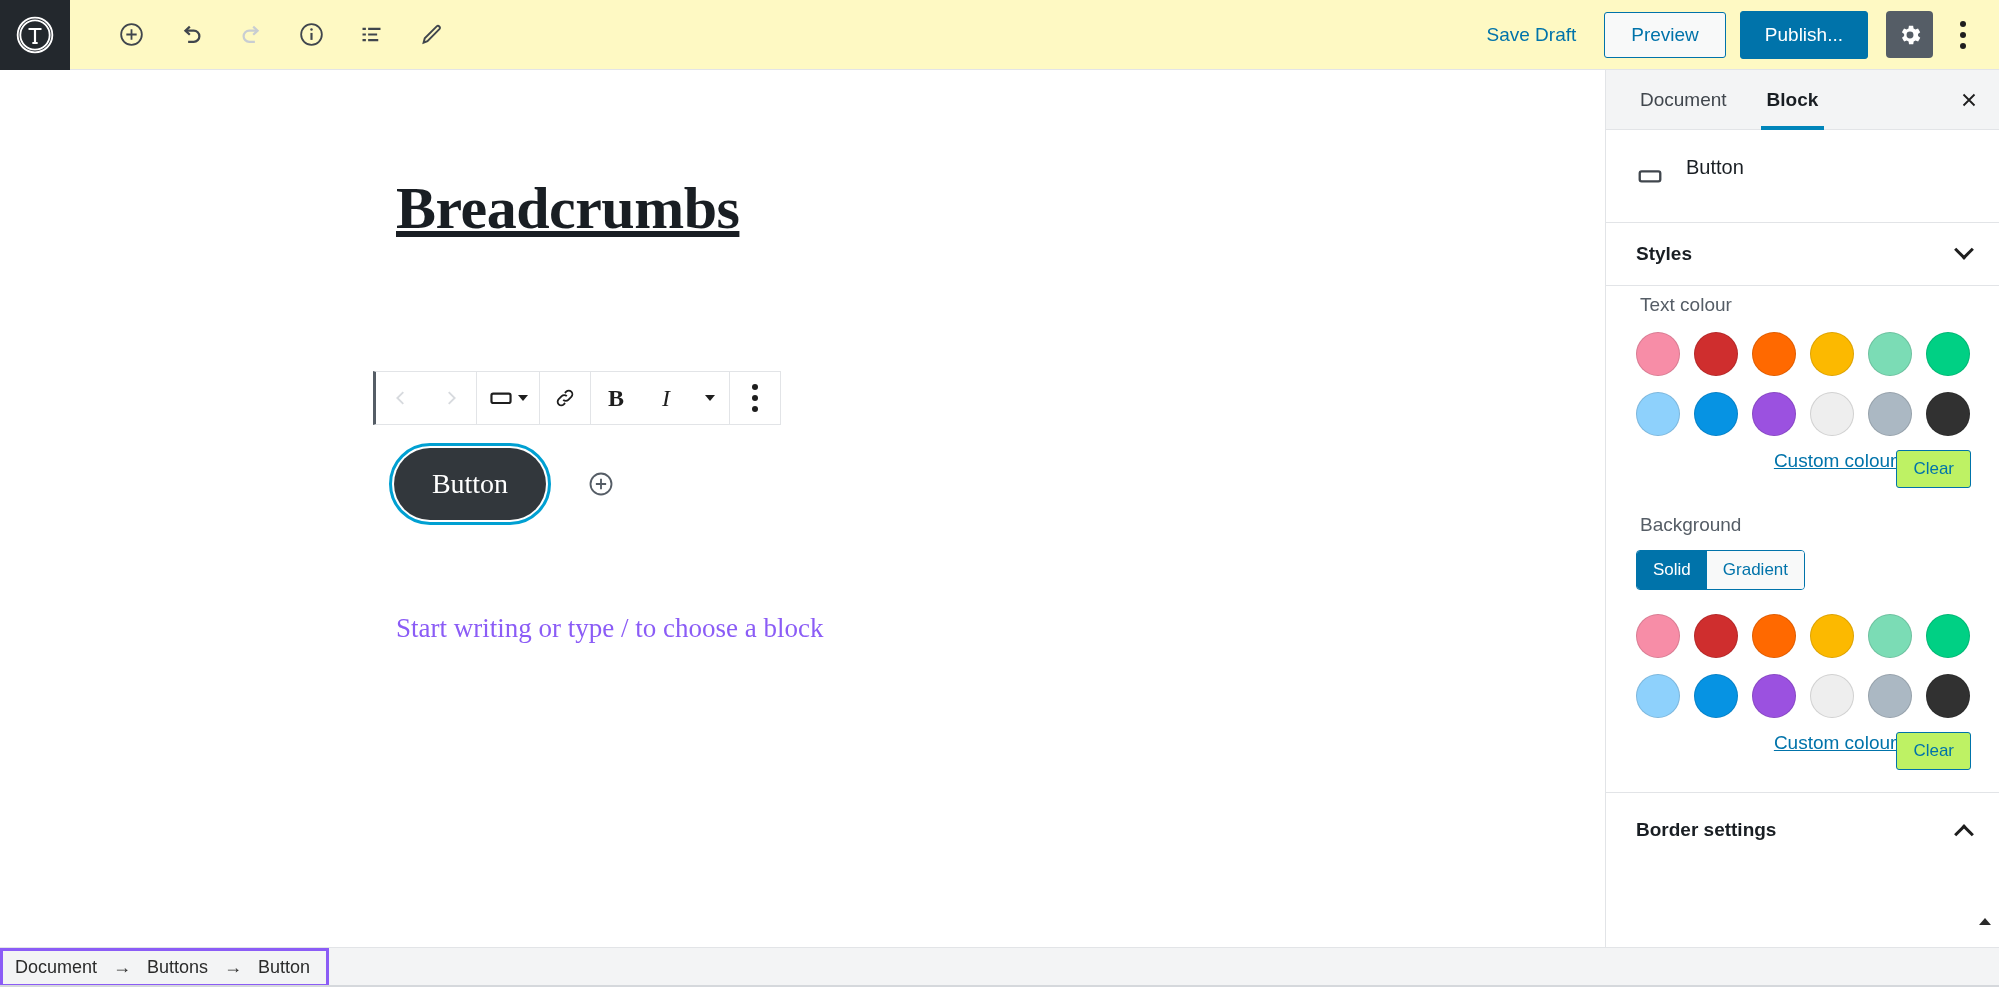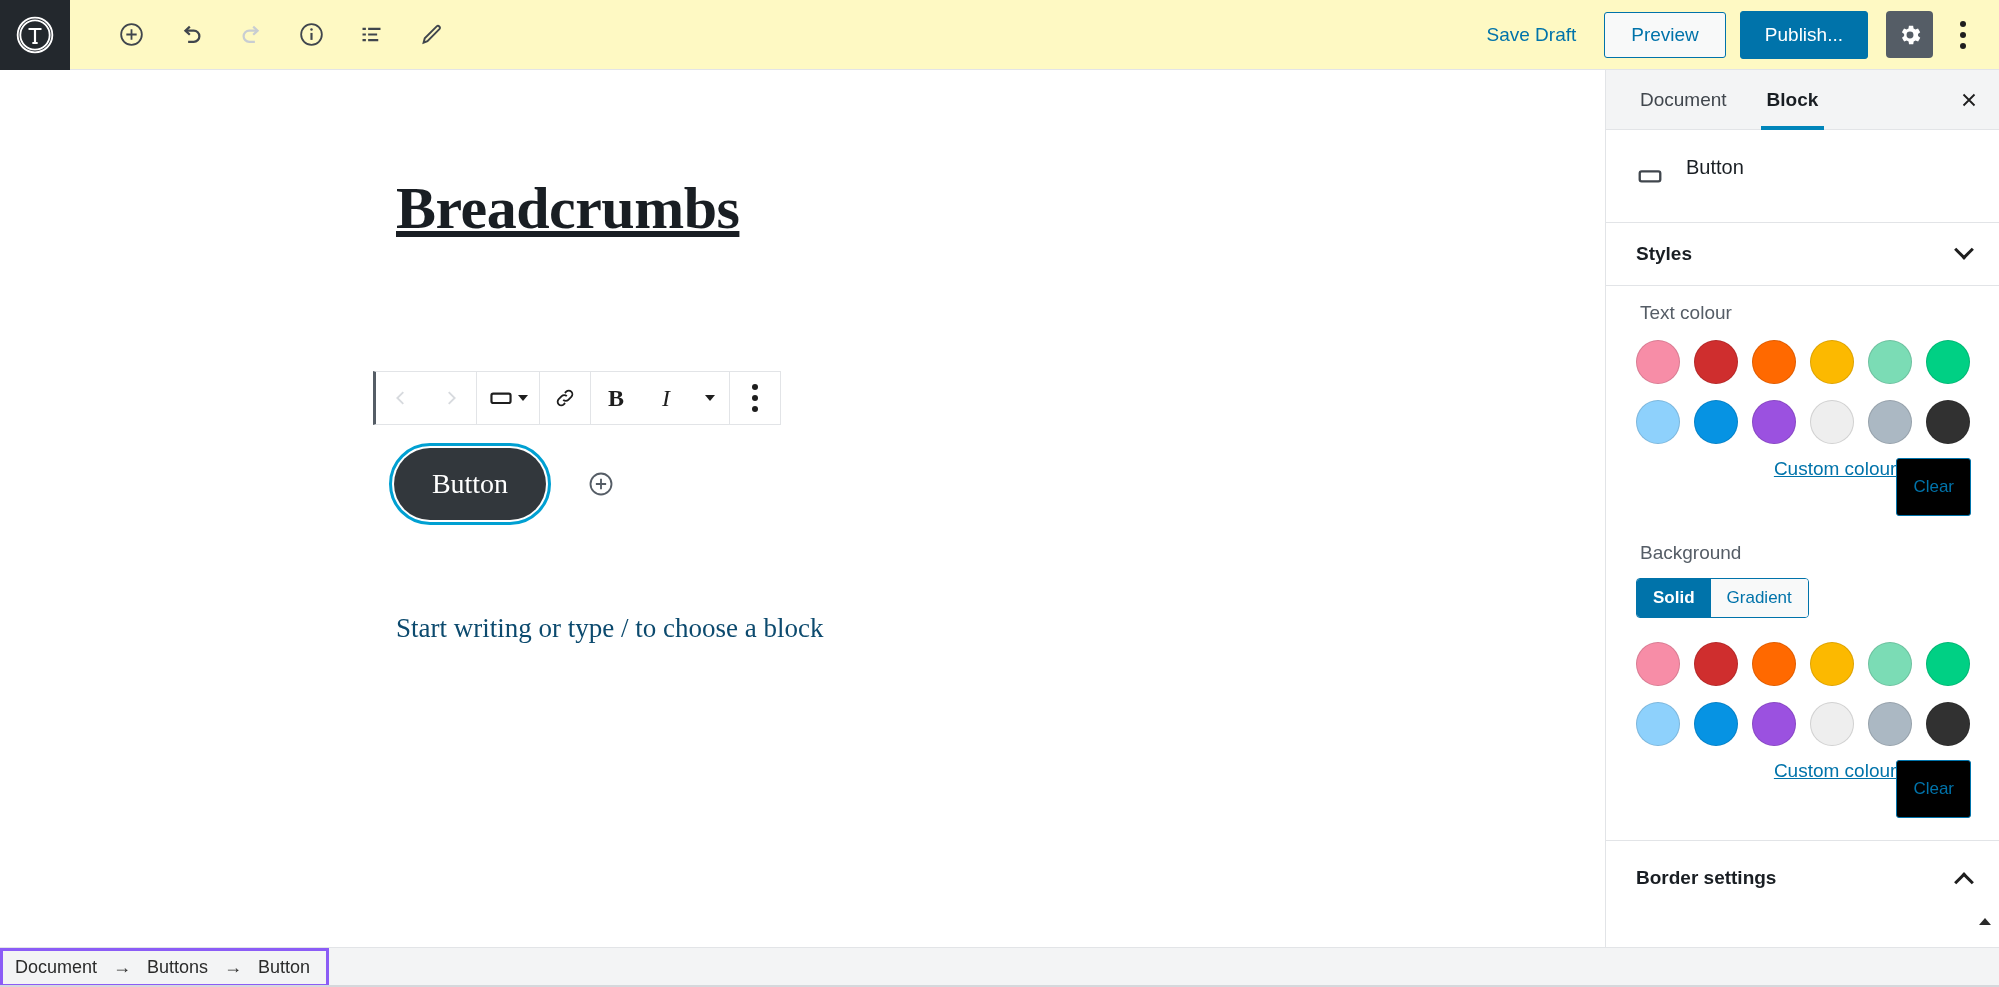--- a/index.html
+++ b/index.html
@@ -96,21 +96,21 @@
     display: flex; align-items: center; justify-content: center;
     color: #fff; font-family: "Liberation Serif", serif; font-size: 28px;
     outline: 3px solid #00a0d2; outline-offset: 2px; cursor: text; padding: 0 30px;
   }
   .appender {
     width: 30px; height: 30px; margin-left: 40px; cursor: pointer;
     display: flex; align-items: center; justify-content: center; color: #555d66;
   }
   .placeholder {
     position: absolute; left: 396px; top: 543px;
-    font-family: "Liberation Serif", serif; font-size: 27px; color: #0c4a6e; cursor: text;
+    font-family: "Liberation Serif", serif; font-size: 27px; color: #8b5cf6; cursor: text;
   }
 
   
   .sidebar {
     position: absolute; top: 70px; left: 1605px; width: 394px; height: 877px;
     background: #fff; border-left: 1px solid #e2e4e7; overflow: hidden;
   }
   .sb-tabs {
     height: 60px; background: #f3f4f5; border-bottom: 1px solid #e2e4e7;
     display: flex; align-items: stretch; position: relative;
@@ -139,44 +139,44 @@
     padding: 0 28px 0 30px; border-bottom: 1px solid #e2e4e7; cursor: pointer;
     font-size: 19px; font-weight: bold; color: #191e23; background: none; width: 100%;
     border-left: none; border-right: none; border-top: none;
     font-family: "Liberation Sans", sans-serif;
   }
   .sb-panel-head.open { border-bottom: none; }
   .chev { width: 14px; height: 14px; border-right: 3px solid #1e1e1e; border-bottom: 3px solid #1e1e1e; }
   .chev.down { transform: rotate(45deg) translate(-3px,-3px); }
   .chev.up { transform: rotate(-135deg) translate(-3px,-3px); }
   .sb-panel-body { padding: 0 28px 22px 30px; }
-  .color-label { font-size: 19px; color: #555d66; margin: 16px 0 16px 4px; }
+  .color-label { font-size: 19px; color: #555d66; margin: 8px 0 16px 4px; }
   .swatches { display: flex; flex-wrap: wrap; gap: 16px 14px; margin-bottom: 14px; }
   .swatch {
     width: 44px; height: 44px; border-radius: 50%; cursor: pointer;
     border: 1px solid rgba(0,0,0,0.12); flex: none;
   }
   .color-actions { display: flex; align-items: flex-start; justify-content: flex-end; margin-top: 11px; }
   .custom-colour {
     color: #0073aa; font-size: 19px; text-decoration: underline; background: none; border: none;
     cursor: pointer; font-family: "Liberation Sans", sans-serif;
   }
   .clear-btn {
-    color: #0073aa; font-size: 17px; background: #000000; border: 1px solid #0073aa;
-    border-radius: 3px; padding: 18px 16px; cursor: pointer; font-family: "Liberation Sans", sans-serif;
+    color: #0073aa; font-size: 17px; background: #bef264; border: 1px solid #0073aa;
+    border-radius: 3px; padding: 8px 16px; cursor: pointer; font-family: "Liberation Sans", sans-serif;
   }
   .bg-label { font-size: 19px; color: #555d66; margin: 26px 0 14px 4px; }
   .seg-ctrl {
     display: inline-flex; border: 1px solid #0073aa; border-radius: 4px; overflow: hidden; margin-bottom: 24px;
   }
   .seg {
     font-size: 17px; padding: 9px 16px; background: #f8f9f9; color: #0073aa; border: none;
     cursor: pointer; font-family: "Liberation Sans", sans-serif;
   }
-  .seg.active { background: #0073aa; color: #fff; font-weight: bold; }
+  .seg.active { background: #0073aa; color: #fff; font-weight: normal; }
   .sb-divider { border-top: 1px solid #e2e4e7; }
   .border-head {
     padding: 26px 28px 0 30px; display: flex; align-items: center; justify-content: space-between;
     font-size: 19px; font-weight: bold; color: #191e23; cursor: pointer;
   }
   .sb-scroll-arrow {
     position: absolute; right: 8px; bottom: 22px; width: 0; height: 0;
     border-left: 6px solid transparent; border-right: 6px solid transparent;
     border-bottom: 7px solid #2b2b2b;
   }

